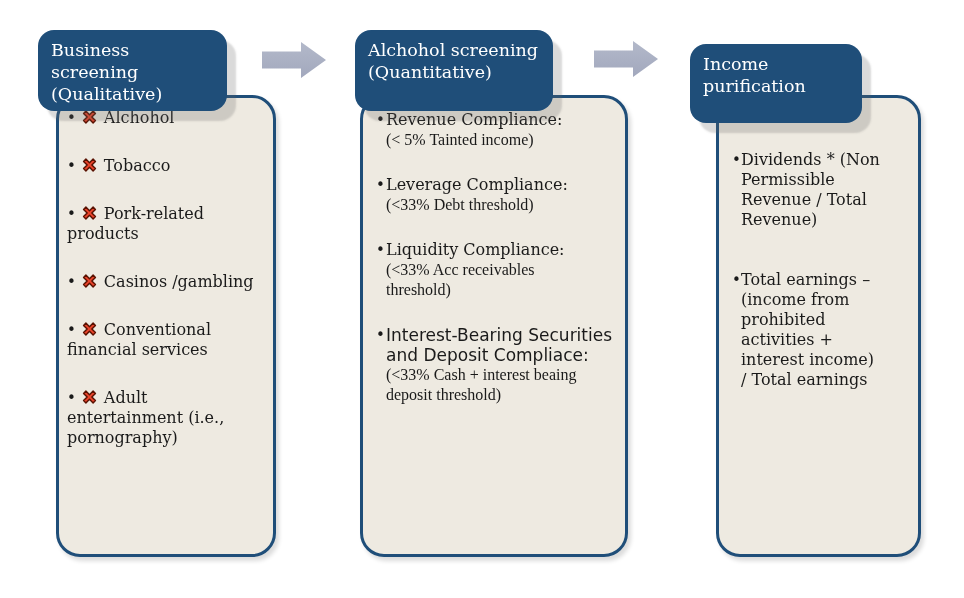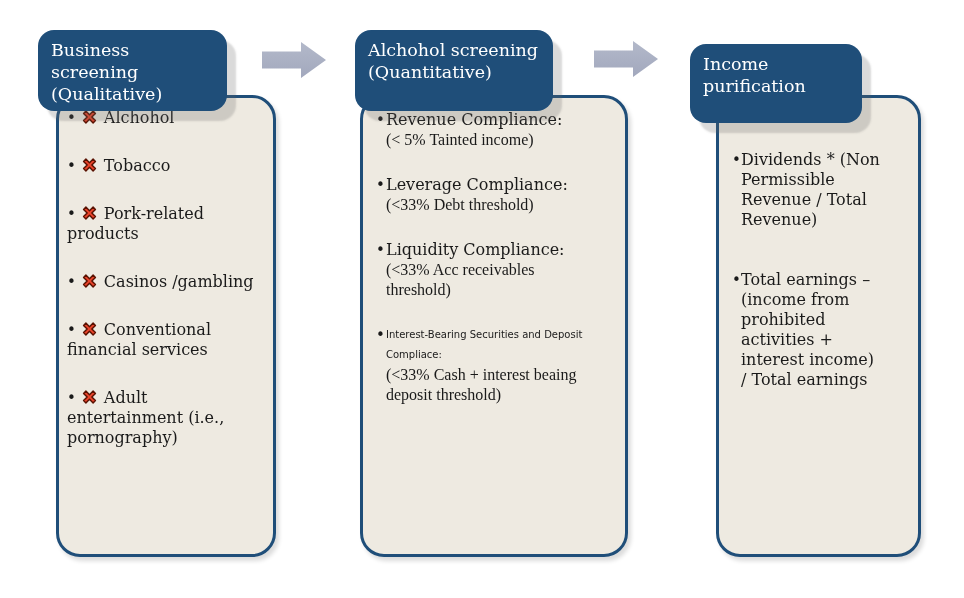--- a/index.html
+++ b/index.html
@@ -45,21 +45,21 @@
   
   .p-item{line-height:20px;margin-bottom:28px;}
   .p-item .blt{font-family:"DejaVu Sans","Liberation Sans",sans-serif;font-size:15px;margin-right:3px;}
   .x-icon{width:19px;height:18px;vertical-align:-3px;margin:0 5px 0 1px;}
 
   
   .q-item{position:relative;line-height:20px;margin-bottom:25px;padding-left:9px;}
   .q-item .blt2{position:absolute;left:-1px;top:0;font-family:"DejaVu Sans","Liberation Sans",sans-serif;font-size:15px;}
   .q-title,.q-detail{display:block;}
   .q-detail{max-width:197px;font-family:Liberation Serif, serif;}
-  .sans{font-family:"DejaVu Sans","Liberation Sans",sans-serif;font-size:10px;}
+  .sans{font-family:"DejaVu Sans","Liberation Sans",sans-serif;font-size:17px;}
 
   
   .r-item{position:relative;line-height:20px;margin-bottom:26px;padding-left:8px;}
   .r-item .blt2{position:absolute;left:-1px;top:0;font-family:"DejaVu Sans","Liberation Sans",sans-serif;font-size:15px;}
   .r-text{display:block;max-width:142px;margin-top:40px;}
 
   
   .flow-arrow{position:absolute;z-index:0;}
   .a1{left:262px;top:41px;}
   .a2{left:592px;top:40px;}

